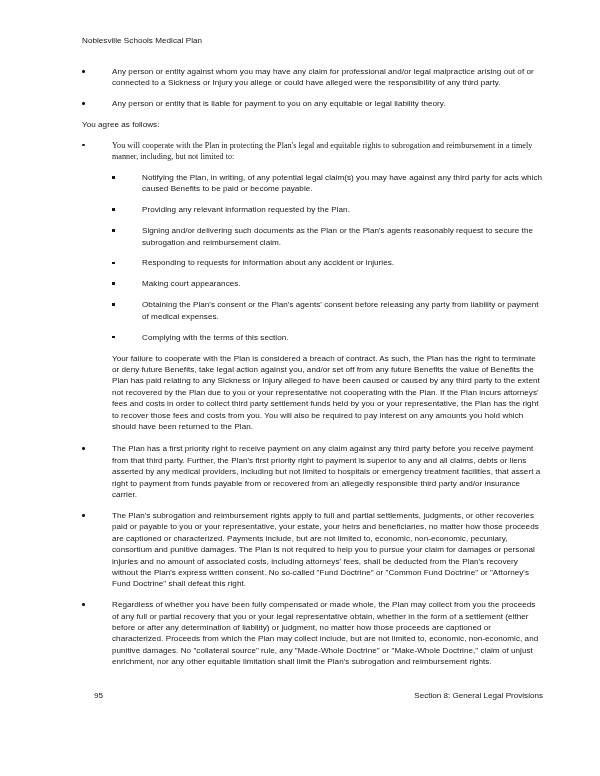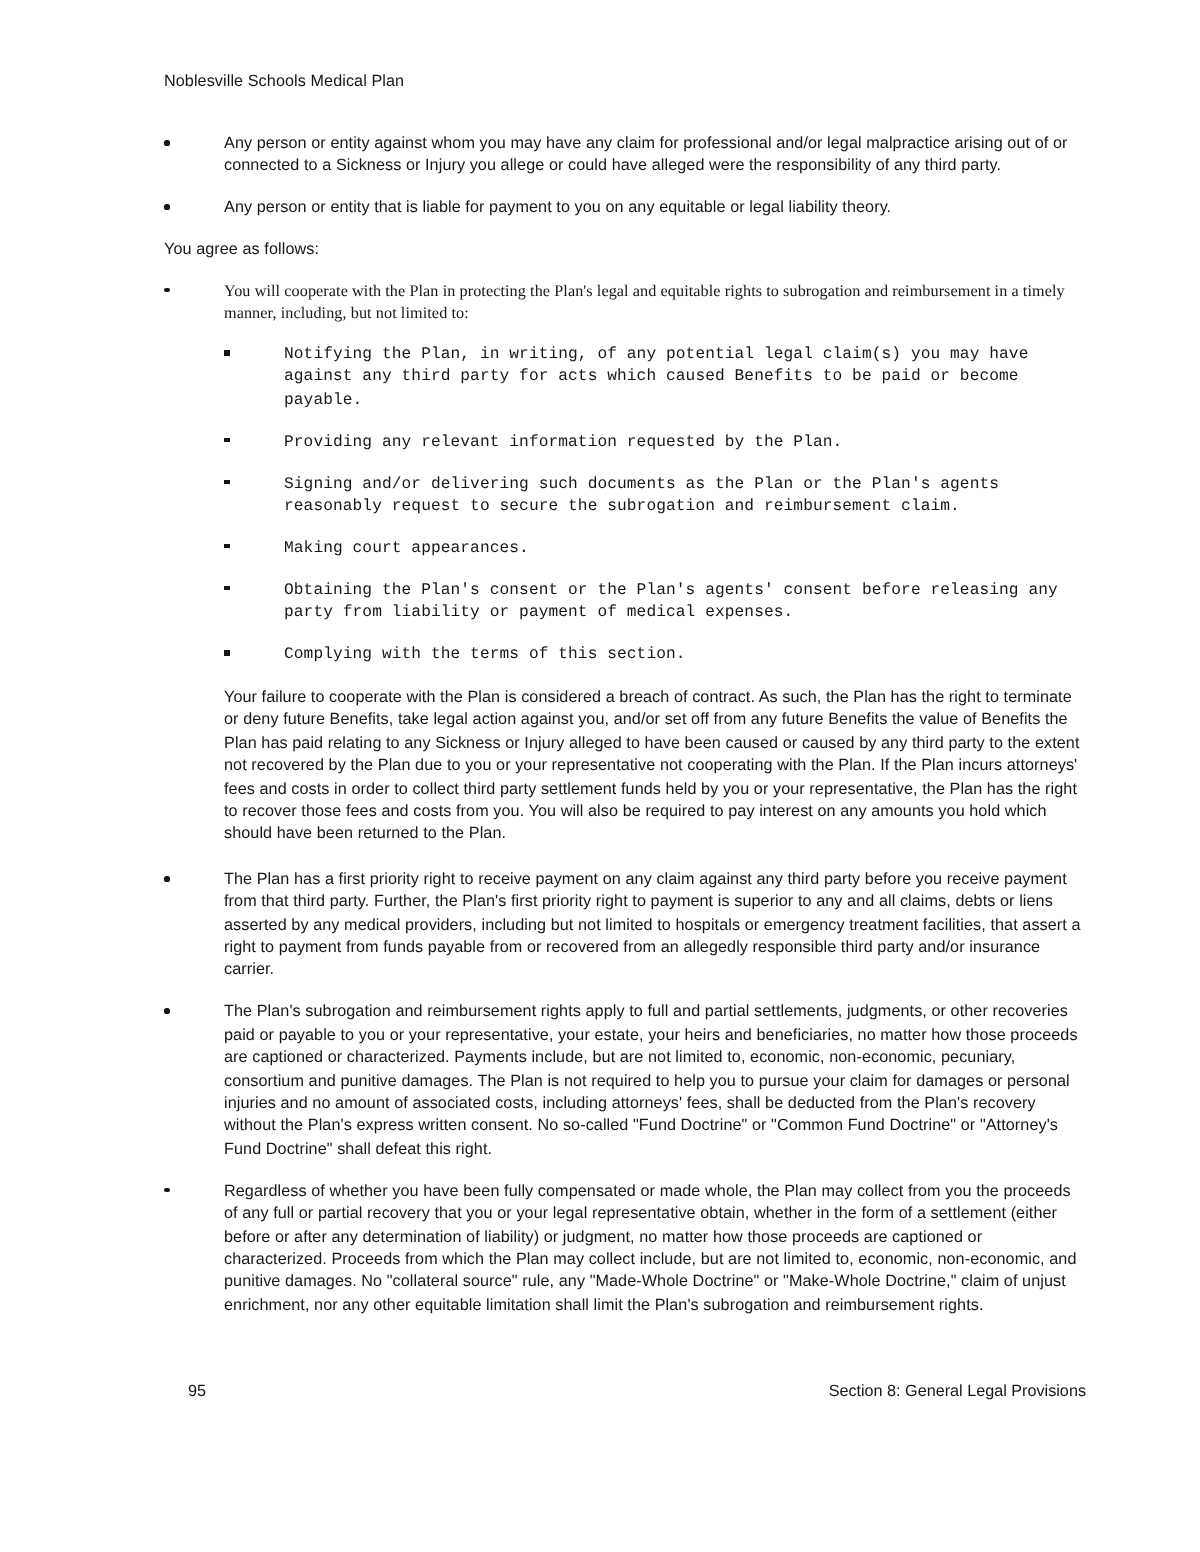--- a/index.html
+++ b/index.html
@@ -96,21 +96,20 @@
     display: inline-block;
     width: 2.5px;
     height: 2.5px;
     background: #161616;
     vertical-align: middle;
     margin-bottom: 1px;
   }
   .sublist {
     margin: 0;
     padding: 0;
-    font-family: Liberation Mono, monospace;
   }
   
   .para-indent {
     margin: 0 0 9.5px 0;
   }
   .tight { margin-bottom: 9.5px; font-family: Liberation Serif, serif; }
   .last-of-group { margin-bottom: 11px; }
   
   .doc-footer {
     position: absolute;
@@ -166,20 +165,21 @@
             <span>Providing any relevant information requested by the Plan.</span>
           </div>
 
           <div class="bullet-l2">
             <span class="marker"></span>
             <span>Signing and/or delivering such documents as the Plan or the Plan's agents reasonably request to secure the subrogation and reimbursement claim.</span>
           </div>
 
           <div class="bullet-l2">
             <span class="marker"></span>
+            <span>Responding to requests for information about any accident or injuries.</span>
           </div>
 
           <div class="bullet-l2">
             <span class="marker"></span>
             <span>Making court appearances.</span>
           </div>
 
           <div class="bullet-l2">
             <span class="marker"></span>
             <span>Obtaining the Plan's consent or the Plan's agents' consent before releasing any party from liability or payment of medical expenses.</span>

